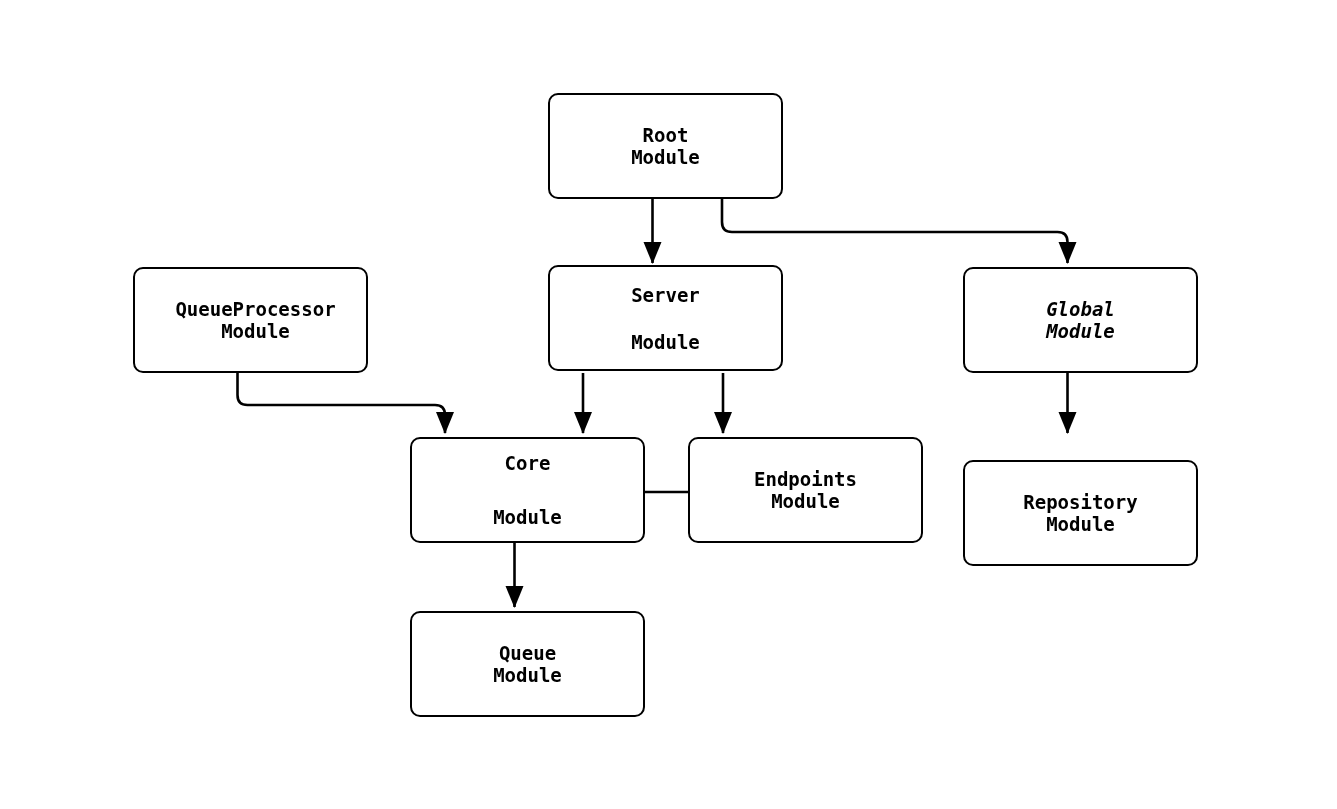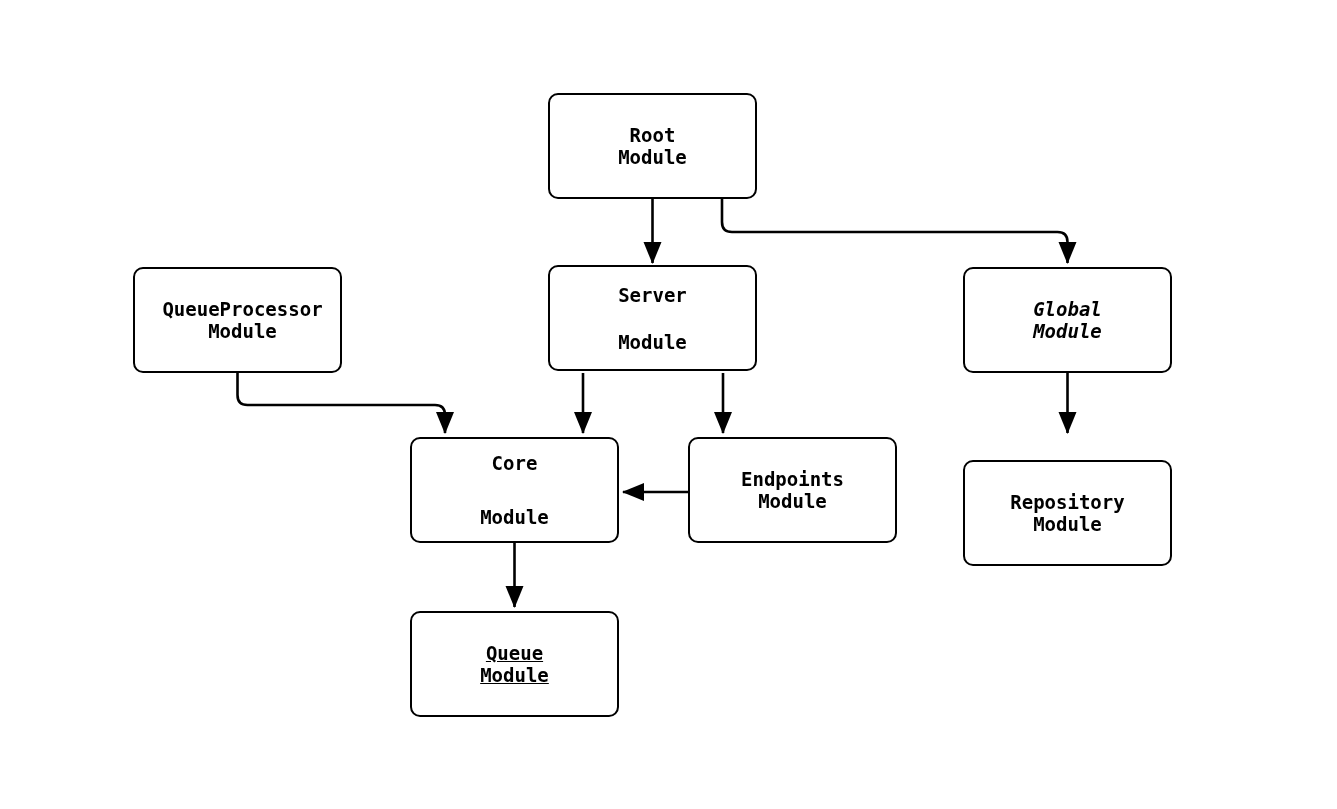--- a/index.html
+++ b/index.html
@@ -22,21 +22,21 @@
     width: 1337px;
     height: 809px;
   }
   .edge {
     fill: none;
     stroke: #000000;
     stroke-width: 2.6px;
   }
   .node {
     position: absolute;
-    width: 209px;
+    width: 235px;
     height: 106px;
     box-sizing: border-box;
     background: #ffffff;
     border: 2.6px solid #000000;
     border-radius: 10px;
     display: flex;
     flex-direction: column;
     align-items: center;
     justify-content: center;
     text-align: center;
@@ -47,21 +47,21 @@
   }
   .node span { display: block; }
   
   #node-root          { left: 548px; top: 93px;  }
   #node-queueprocessor{ left: 133px; top: 267px; padding-left: 10px; }
   #node-server        { left: 548px; top: 265px; gap: 25px; }
   #node-global        { left: 963px; top: 267px; font-style: italic; }
   #node-core          { left: 410px; top: 437px; gap: 32px; }
   #node-endpoints     { left: 688px; top: 437px; }
   #node-repository    { left: 963px; top: 460px; }
-  #node-queue         { left: 410px; top: 611px; text-decoration: underline; }
+  #node-queue         { left: 410px; top: 611px; }
 </style>
 </head>
 <body>
 
 <div class="canvas">
 
   <svg class="edges-layer" width="1337" height="809" viewBox="0 0 1337 809" xmlns="http://www.w3.org/2000/svg">
     <defs>
       <marker id="arrowhead" markerUnits="userSpaceOnUse" markerWidth="24" markerHeight="20" refX="21" refY="9" orient="auto">
         <path d="M0,0 L22,9 L0,18 Z" fill="#000000"></path>

